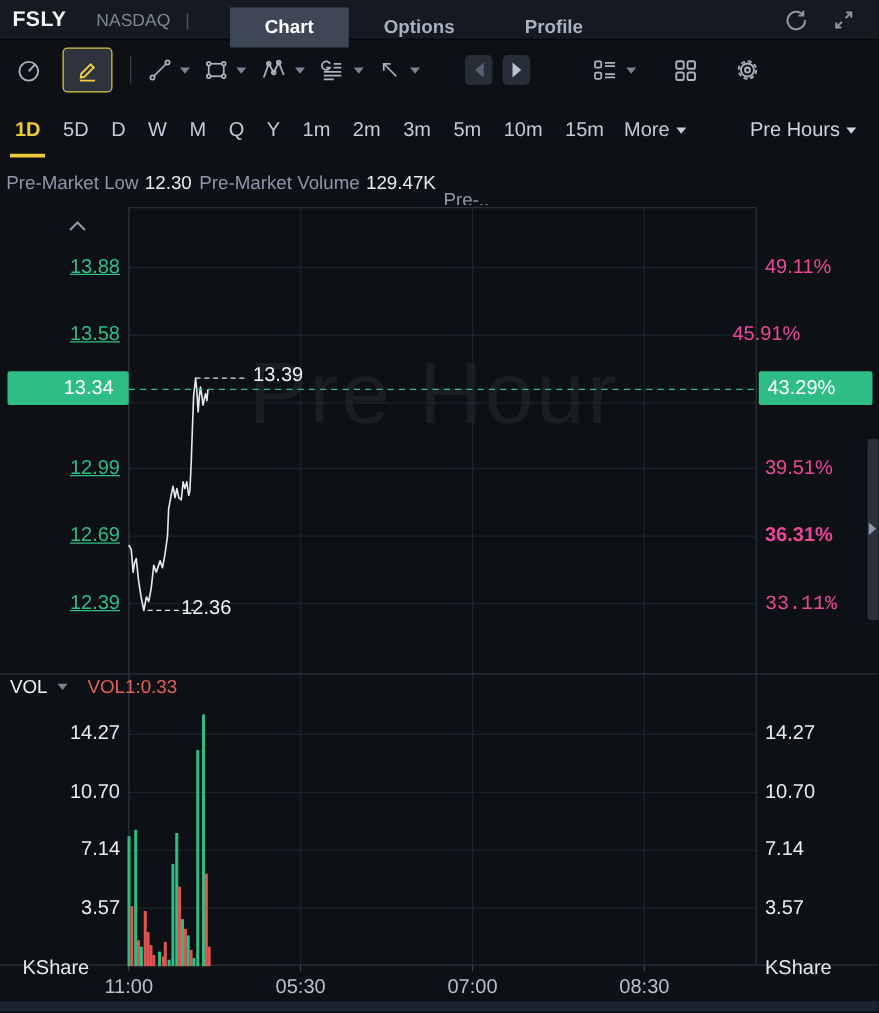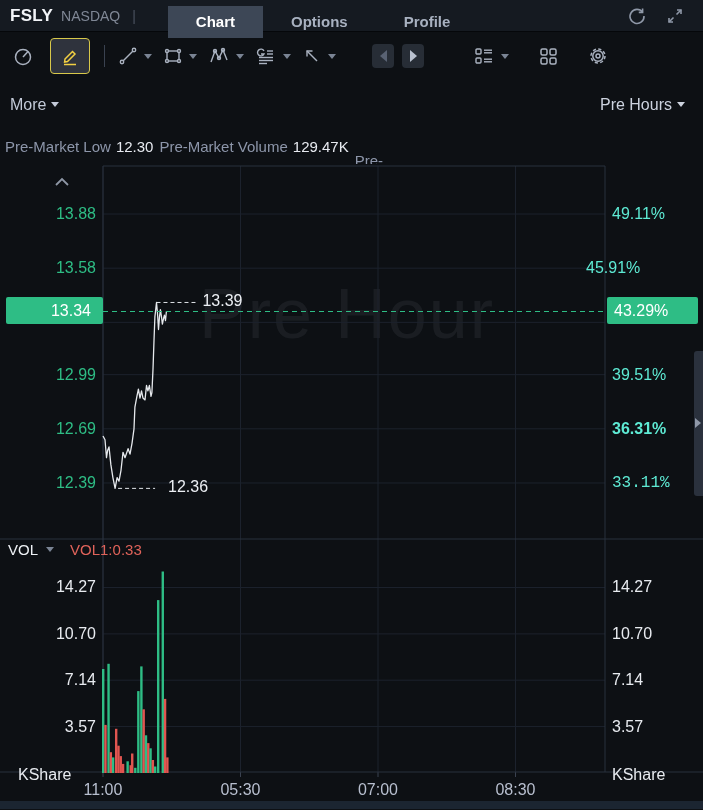--- a/index.html
+++ b/index.html
@@ -3,21 +3,21 @@
 <meta charset="utf-8">
 <style>
   * { box-sizing: border-box; margin: 0; padding: 0; }
   html,body { width:703px; height:810px; background:#0d1014; overflow:hidden;
     font-family:"Liberation Sans", sans-serif; color:#dfe4ec; }
 
   
   .topbar { height:32px; background:#151a21; display:flex; align-items:center;
     padding-left:10px; border-bottom:1px solid #05070a; }
   .sym { font-size:17px; font-weight:bold; color:#f2f4f8; letter-spacing:.3px; }
-  .exch { font-size:14px; color:#7f8795; margin-left:8px; }
+  .exch { font-size:14px; color:#7f8795; margin-left:24px; }
   .tsep { color:#4a5260; margin:0 14px 0 12px; font-size:14px; }
   .tabs { display:flex; height:32px; margin-left:18px;margin-top:12px; }
   .tab { padding:0 28px; display:flex; align-items:center; font-size:15px;
     color:#a8b1c0; cursor:pointer;font-weight:bold; }
   .tab.active { background:#3d4756; color:#ffffff; font-weight:bold; }
   .tb-spacer { flex:1; }
   .tb-icon { width:20px; height:20px; margin-right:18px; cursor:pointer; }
   .tb-icon svg { display:block; }
 
   
@@ -65,22 +65,22 @@
   .trunc { color:#8d96aa;margin-top:27px; }
 
   
   .chart { position:relative; width:703px; height:645px; background:#0d1014; }
   .chart svg.layer { position:absolute; left:0; top:0; }
   .watermark { position:absolute; left:167px; top:110px; width:360px;
     text-align:center; font-size:70px; color:rgba(196,208,224,0.07);
     letter-spacing:2px; pointer-events:none; }
   .collapse-chevron { position:absolute; left:52px; top:10px; cursor:pointer; }
   .tick { position:absolute; font-size:16px; line-height:18px; }
-  .tick.left { left:6px; width:90px; text-align:right; color:#2ebd85; }
-  .tick.right { left:612px; color:#5eead4;text-align:center; }
+  .tick.left { left:6px; width:90px; text-align:right; color:#2ebd85;text-decoration:underline; }
+  .tick.right { left:612px; color:#ec4899;text-align:center; }
   .tick.vol-left { left:6px; width:90px; text-align:right; color:#e8ebf0; }
   .tick.vol-right { left:612px; color:#e8ebf0; }
   .tick.xlab { width:64px; text-align:center; color:#b8bfcf; top:617px; }
   .badge { position:absolute; height:27px; background:#2ebd85; color:#ffffff;
     font-size:16px; display:flex; align-items:center; border-radius:2px; }
   .badge.price { left:6px; width:97px; top:133px; justify-content:flex-end;
     padding-right:12px; }
   .badge.pct { left:607px; width:91px; top:133px; padding-left:7px; }
   .anno { position:absolute; color:#eceff4; font-size:16px; }
   .volhdr { position:absolute; left:8px; top:377px; display:flex;
@@ -218,20 +218,35 @@
   <div class="tool">
     <svg width="22" height="22" viewBox="0 0 22 22" fill="none" stroke="#aab2c0" stroke-width="1.5">
       <circle cx="11" cy="11" r="7" stroke-dasharray="3.2 2.3"></circle>
       <circle cx="11" cy="11" r="5.2"></circle>
         <circle cx="11" cy="11" r="2"></circle>
     </svg>
   </div>
 </div>
 
 <div class="tfbar">
+  <div id="tf-items" style="display:flex;align-items:center">
+      <div class="tf active">1D</div>
+      <div class="tf">5D</div>
+      <div class="tf">D</div>
+      <div class="tf">W</div>
+      <div class="tf">M</div>
+      <div class="tf">Q</div>
+      <div class="tf">Y</div>
+      <div class="tf">1m</div>
+      <div class="tf">2m</div>
+      <div class="tf">3m</div>
+      <div class="tf">5m</div>
+      <div class="tf">10m</div>
+      <div class="tf">15m</div>
+    </div>
   <div class="tf-more">
     <span>More</span>
     <span class="caret"></span>
   </div>
   <div class="tf-spacer"></div>
   <div class="session">
     <span>Pre Hours</span>
     <span class="caret"></span>
   </div>
 </div>
@@ -302,21 +317,21 @@
   <div class="collapse-chevron">
     <svg width="20" height="12" viewBox="0 0 20 12" fill="none" stroke="#8e97a6" stroke-width="1.8">
       <polyline points="4,9 10,3 16,9"></polyline>
     </svg>
   </div>
 
   <div class="badge price">13.34</div>
   <div class="badge pct">43.29%</div>
 
   <div class="anno" id="anno-high" style="left: 202.473px; top: 128.475px;">13.39</div>
-  <div class="anno" id="anno-low" style="left: 168px; top: 314.39px;">12.36</div>
+  <div class="anno" id="anno-low" style="left: 145px; top: 314.39px;">12.36</div>
 
   <div class="volhdr">
     <span class="vlabel">VOL</span>
     <span class="caret"></span>
     <span class="vind">VOL1:0.33</span>
   </div>
 
   <div class="kshare kleft">KShare</div>
   <div class="kshare kright">KShare</div>
 

